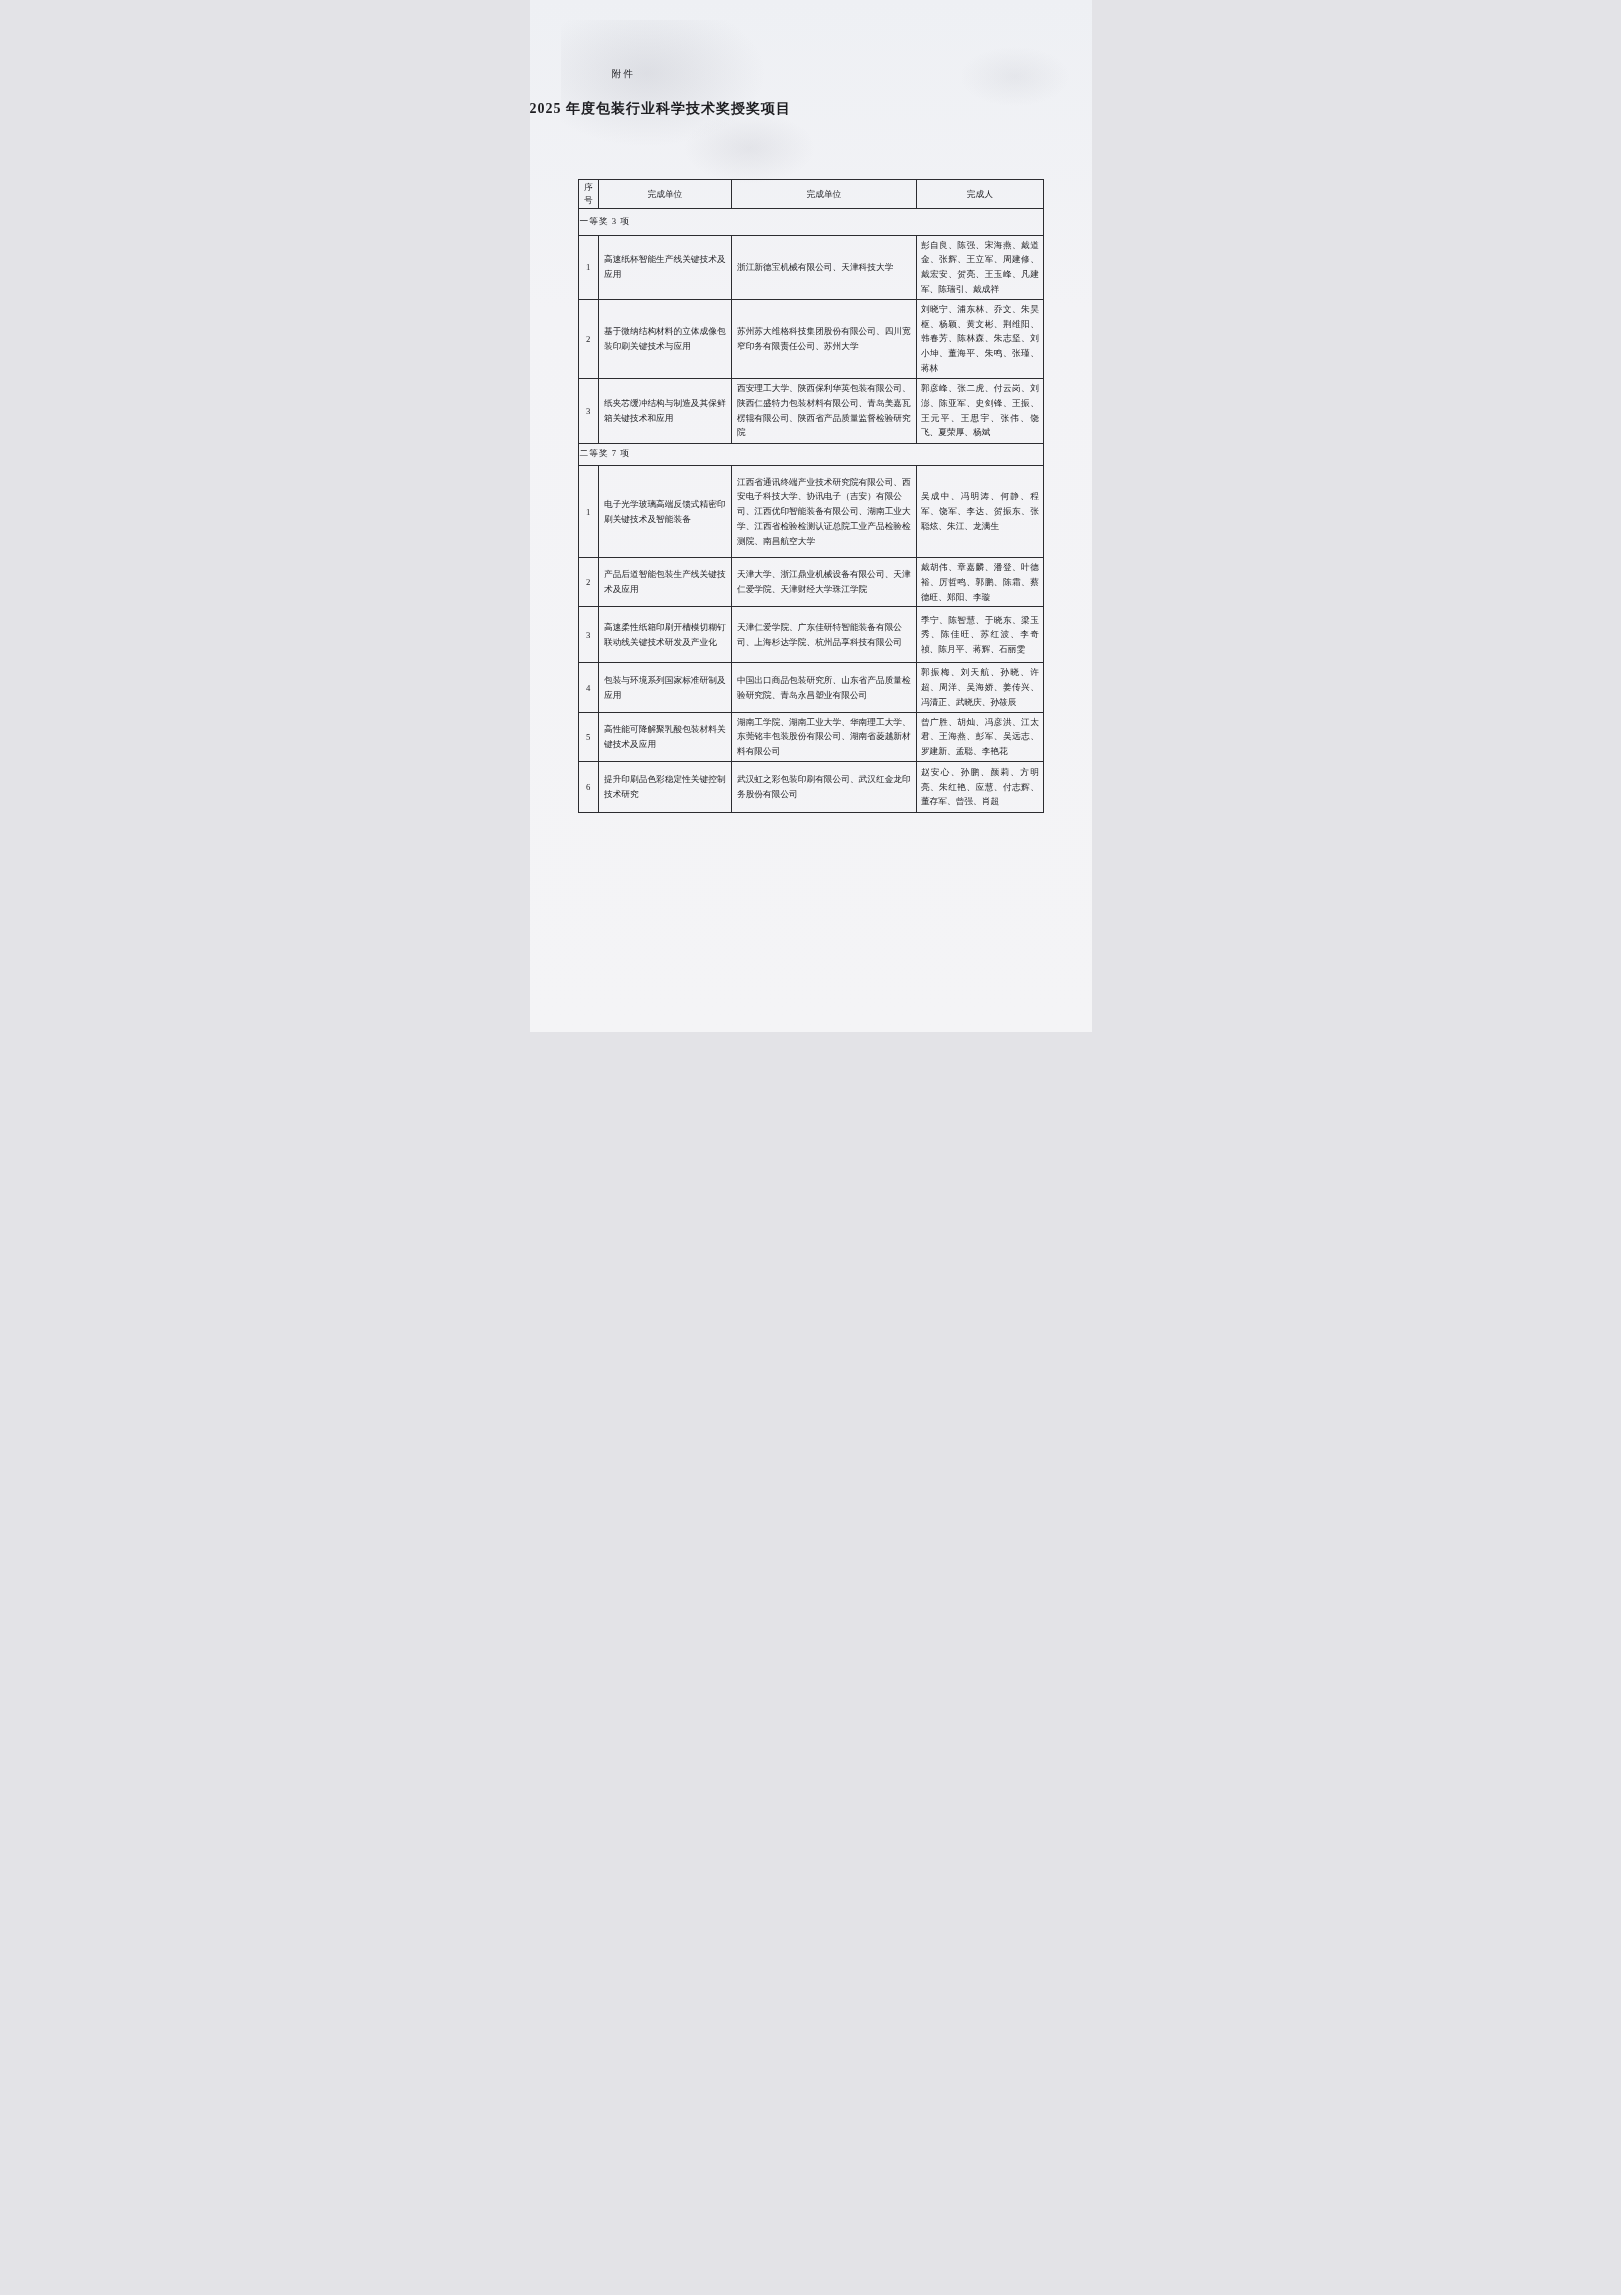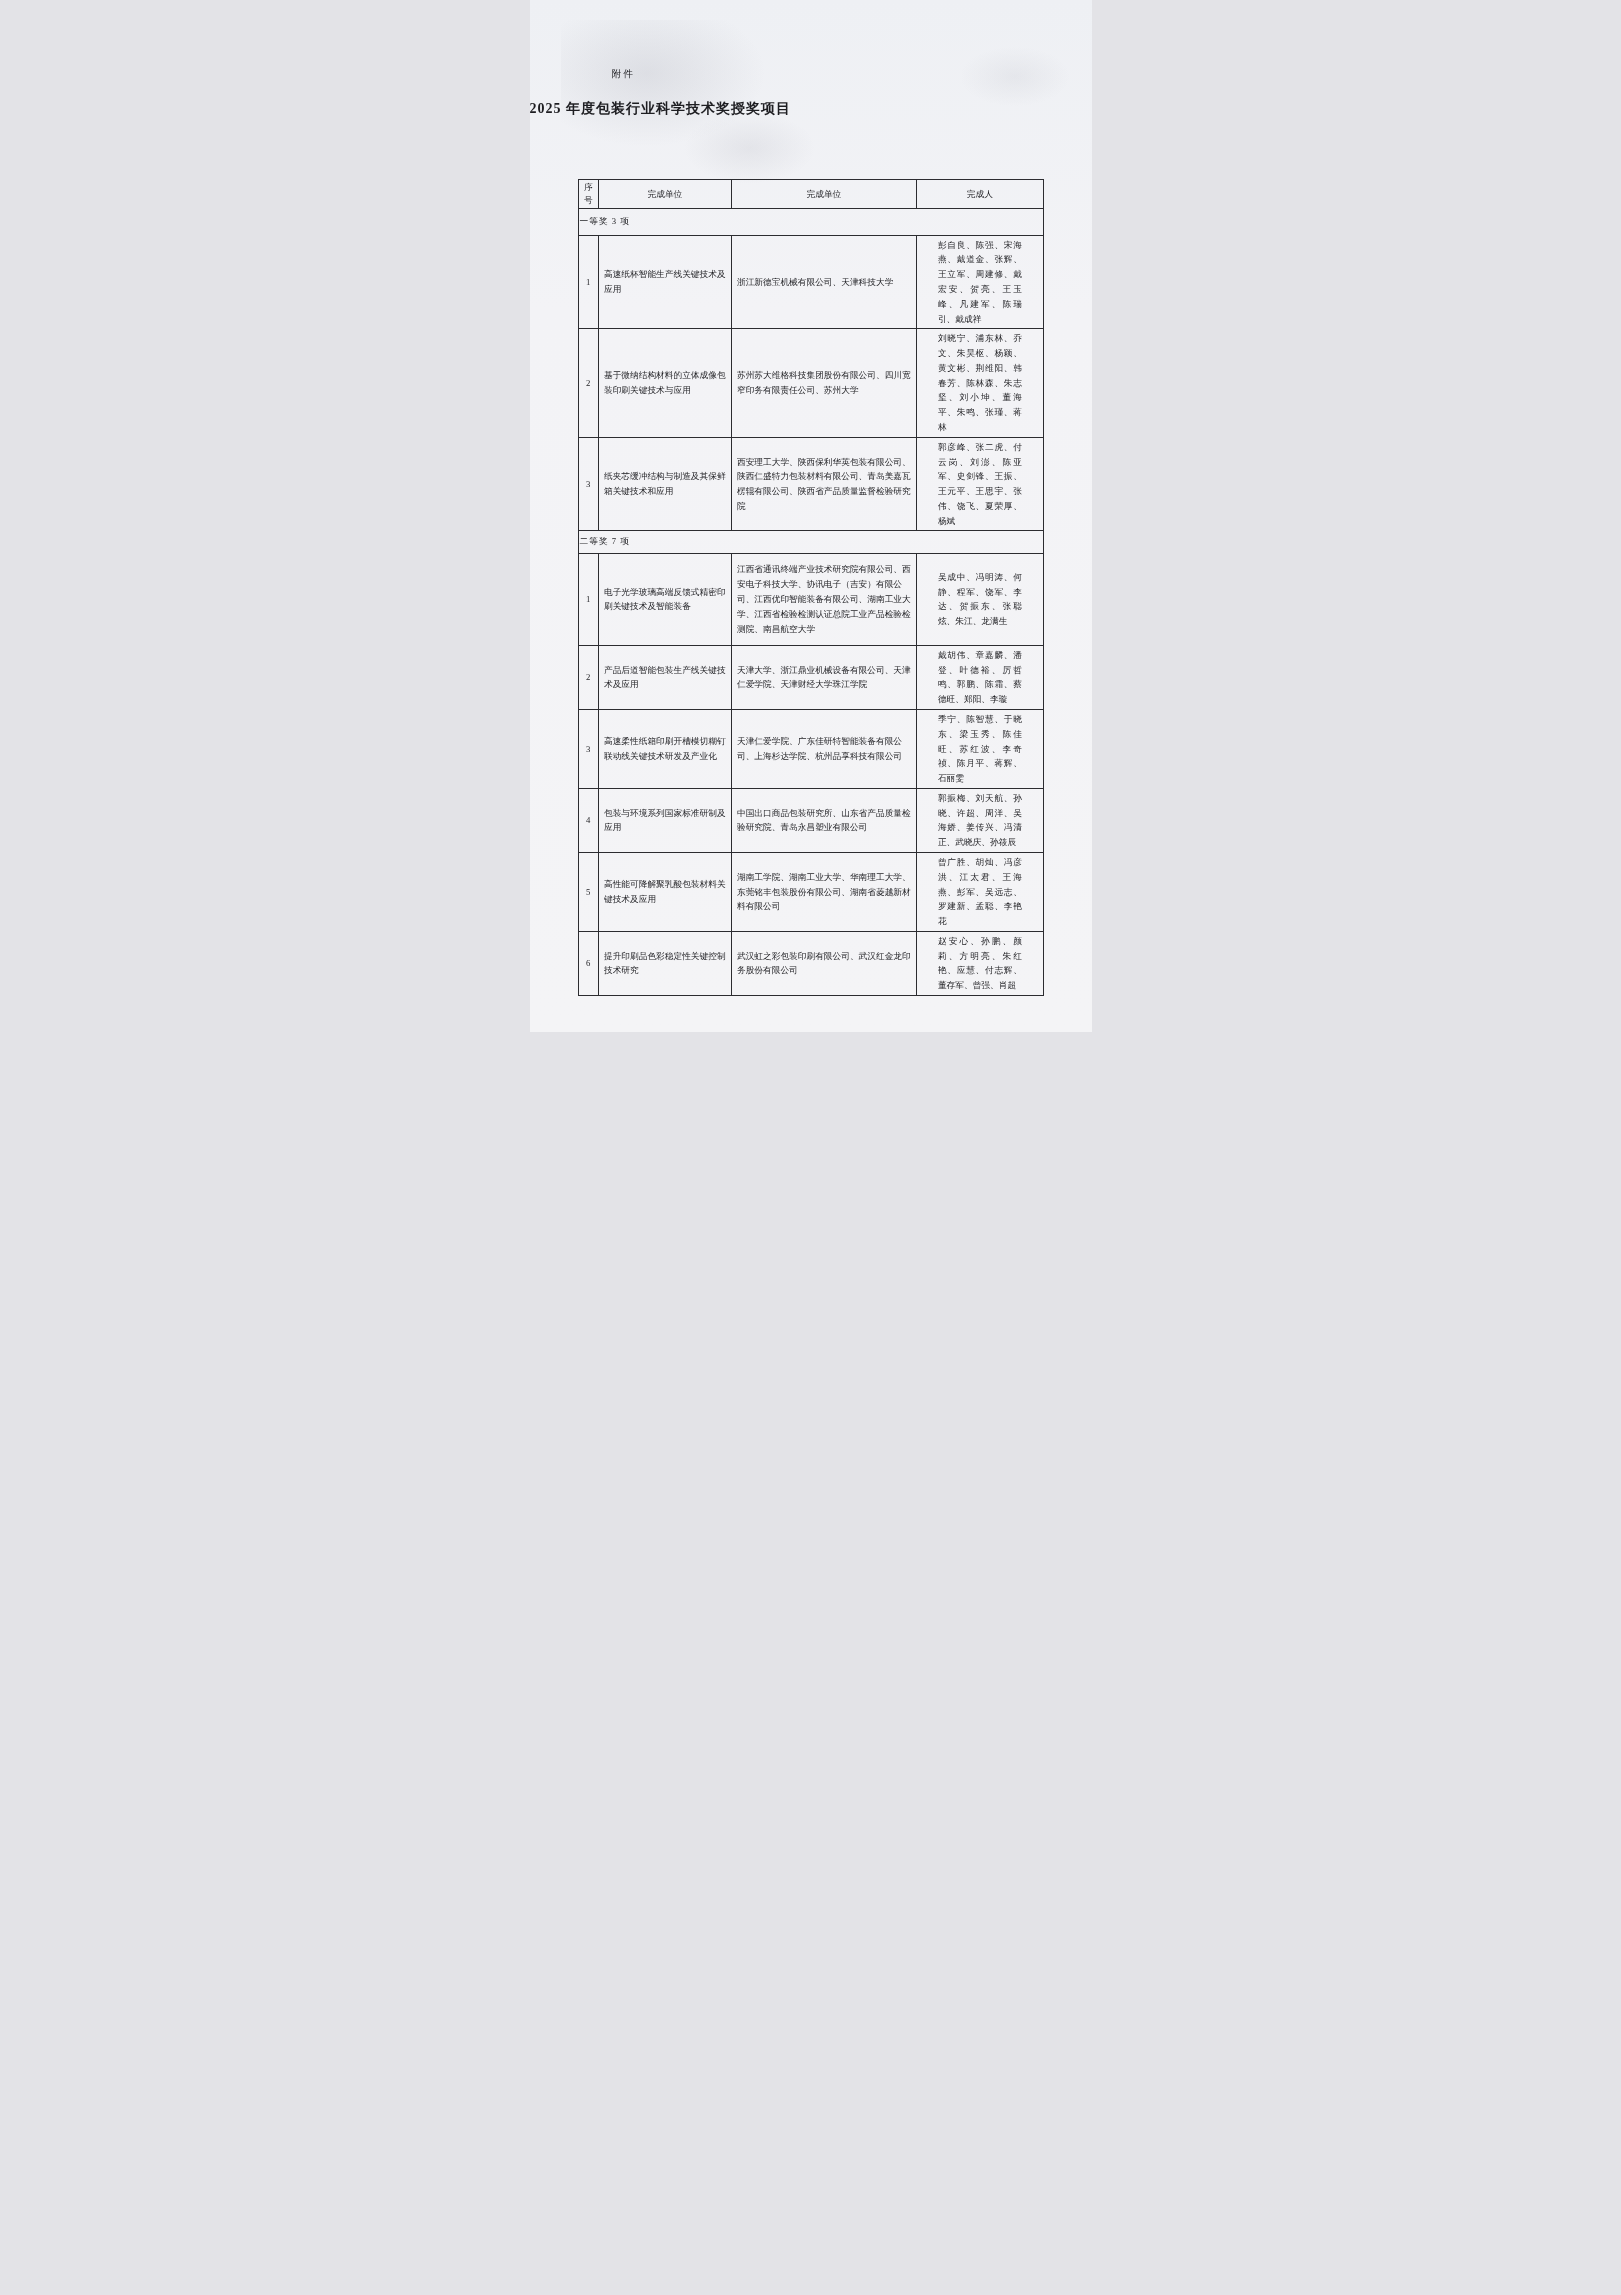--- a/index.html
+++ b/index.html
@@ -55,21 +55,21 @@
     word-break:break-all;
   }
   tr.hdr{height:27px;}
   td.section{
     text-align:left; height:23.5px; font-size:8.7px; letter-spacing:1px;
   }
   tr.sec2 td.section{height:19.4px;}
   td.no{text-align:center; padding:0 1px;}
   td.project{padding:2px 5.1px; line-height:1.7; word-break:break-all;}
   td.units{padding:2px 5.1px; line-height:1.7; word-break:break-all;}
-  td.people{padding:2px 21px; line-height:1.7; text-align:justify; word-break:break-all;}
+  td.people{padding:2px 4px; line-height:1.7; text-align:justify; word-break:break-all;}
   tr.r-s0-0{height:63px;}
   tr.r-s0-1{height:74px;}
   tr.r-s0-2{height:65px;}
   tr.r-s1-0{height:92px;}
   tr.r-s1-1{height:49px;}
   tr.r-s1-2{height:56px;}
   tr.r-s1-3{height:49px;}
   tr.r-s1-4{height:46px;}
   tr.r-s1-5{height:51px;}
 </style>

